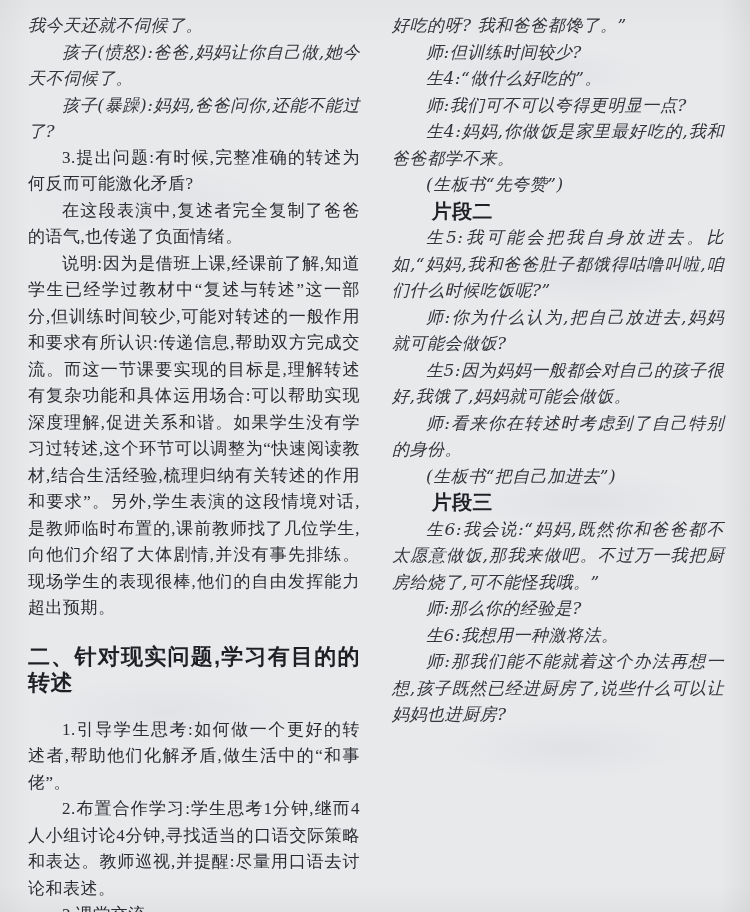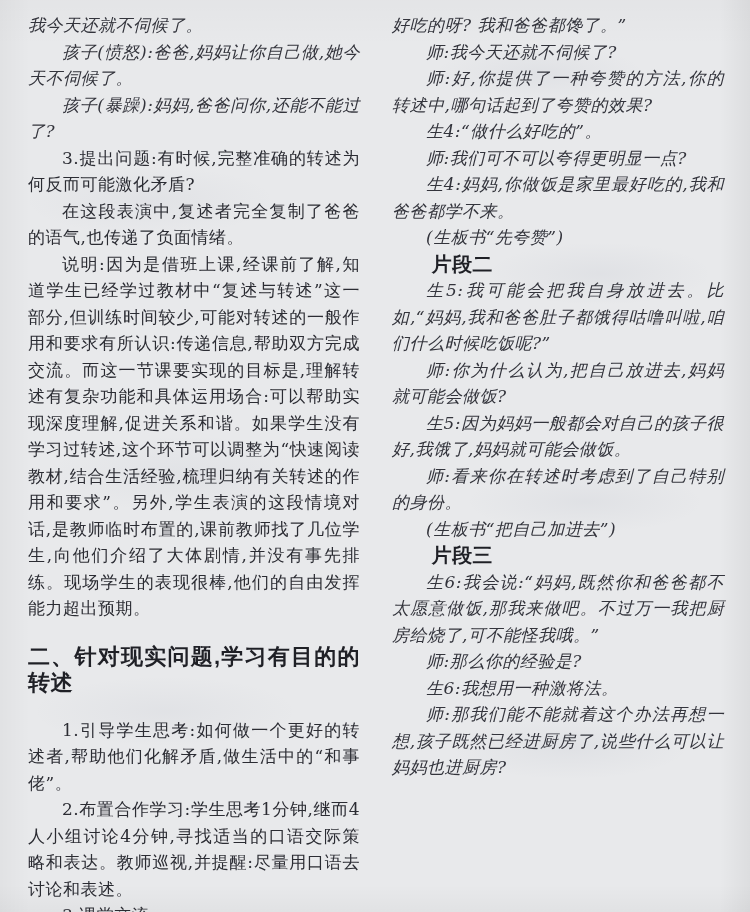--- a/index.html
+++ b/index.html
@@ -51,20 +51,21 @@
     flex: 0 0 332px;
     color: #2b2c33;
     font-size: 17px;
     line-height: 26.5px;
     letter-spacing: 0.5px;
     text-align: justify;
   }
   .para {
     margin: 0;
     text-indent: 2em;
+    font-family: Liberation Serif, serif;
   }
   .dialogue {
     margin: 0;
     text-indent: 2em;
     font-style: italic;
     color: #33343c;
   }
   .cont {
     text-indent: 0;
   }
@@ -101,22 +102,21 @@
       <p class="para">说明:因为是借班上课,经课前了解,知道学生已经学过教材中“复述与转述”这一部分,但训练时间较少,可能对转述的一般作用和要求有所认识:传递信息,帮助双方完成交流。而这一节课要实现的目标是,理解转述有复杂功能和具体运用场合:可以帮助实现深度理解,促进关系和谐。如果学生没有学习过转述,这个环节可以调整为“快速阅读教材,结合生活经验,梳理归纳有关转述的作用和要求”。另外,学生表演的这段情境对话,是教师临时布置的,课前教师找了几位学生,向他们介绍了大体剧情,并没有事先排练。现场学生的表现很棒,他们的自由发挥能力超出预期。</p>
       <h2 class="heading-major">二、针对现实问题,学习有目的的转述</h2>
       <p class="para">1.引导学生思考:如何做一个更好的转述者,帮助他们化解矛盾,做生活中的“和事佬”。</p>
       <p class="para">2.布置合作学习:学生思考1分钟,继而4人小组讨论4分钟,寻找适当的口语交际策略和表达。教师巡视,并提醒:尽量用口语去讨论和表述。</p>
       <p class="para">3.课堂交流</p>
 
     </div>
 
     <div class="column">
       <p class="dialogue cont">好吃的呀? 我和爸爸都馋了。”</p>
-      <p class="dialogue">师:我今天还就不伺候了?</p>
-      <p class="dialogue">师:好,你提供了一种夸赞的方法,你的转述中,哪句话起到了夸赞的效果?</p>
+      <p class="dialogue">师:但训练时间较少?</p>
       <p class="dialogue">生4:“做什么好吃的”。</p>
       <p class="dialogue">师:我们可不可以夸得更明显一点?</p>
       <p class="dialogue">生4:妈妈,你做饭是家里最好吃的,我和爸爸都学不来。</p>
       <p class="dialogue">(生板书“先夸赞”)</p>
       <h3 class="heading-minor">片段二</h3>
       <p class="dialogue">生5:我可能会把我自身放进去。比如,“妈妈,我和爸爸肚子都饿得咕噜叫啦,咱们什么时候吃饭呢?”</p>
       <p class="dialogue">师:你为什么认为,把自己放进去,妈妈就可能会做饭?</p>
       <p class="dialogue">生5:因为妈妈一般都会对自己的孩子很好,我饿了,妈妈就可能会做饭。</p>
       <p class="dialogue">师:看来你在转述时考虑到了自己特别的身份。</p>
       <p class="dialogue">(生板书“把自己加进去”)</p>

